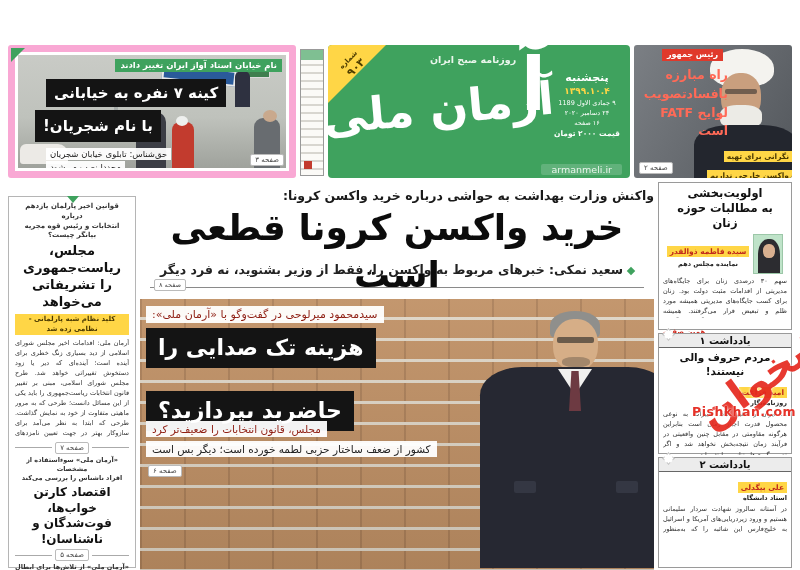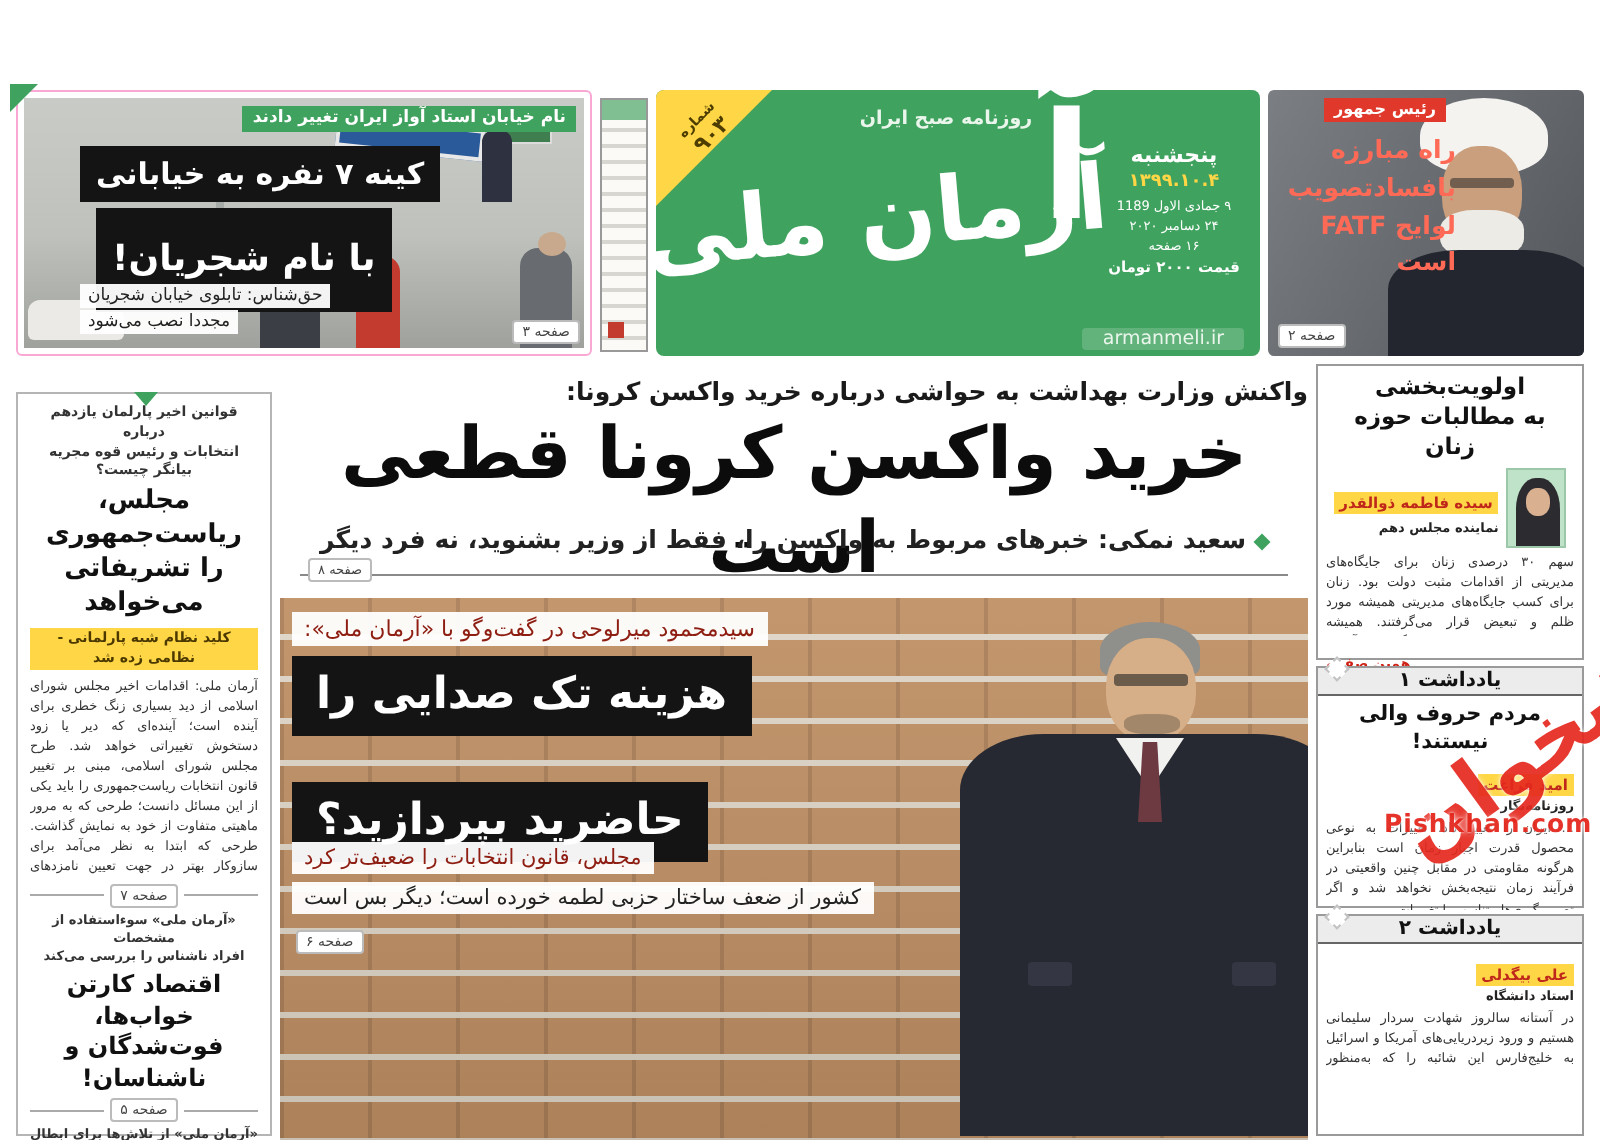--- a/index.html
+++ b/index.html
@@ -1,19 +1,19 @@
 <!DOCTYPE html>
 <html lang="fa"><head>
 <meta charset="utf-8">
 <style>
   *{box-sizing:border-box;margin:0;padding:0}
   body{background:#e9e9e9;font-family:"DejaVu Sans",sans-serif}
   #page{position:relative;width:800px;height:570px;margin:0 auto;background:#fff;direction:rtl;overflow:hidden;outline:1px solid #d5d5d5}
   .abs{position:absolute}
-  .box{background:#fff;border:1px solid #f9a8d4;border-radius:3px}
+  .box{background:#fff;border:7px solid #f9a8d4;border-radius:3px}
   .fit{display:inline-block;width:-moz-fit-content;width:fit-content}
   .blk{display:block}
   .tag{display:inline-block;background:#fff;color:#444;font-size:7px;line-height:10px;padding:0 4px;border:1px solid #bbb;border-radius:2px;white-space:nowrap}
   .redtag{color:#cf2317;font-weight:bold;font-size:7px}
   .greenstrip{background:#3fa25e;color:#fff;font-weight:bold;font-size:8.5px;line-height:13px;padding:0 5px}
   .blackbox{background:#141414;color:#fff;font-weight:bold;white-space:nowrap}
   .whitestrip{background:rgba(255,255,255,.95);color:#222;font-weight:normal;white-space:nowrap}
   .maroon{color:#8e1d12}
   .secbox{position:absolute;background:#fff;border:1px solid #9a9a9a;padding:3px 4px}
   .sechead{position:relative;text-align:center;font-weight:bold;font-size:10px;color:#111;background:#ececec;border-bottom:1px solid #666;padding:1px 4px;margin:-3px -4px 3px -4px}
@@ -44,21 +44,21 @@
       <div class="abs" style="right:98px;bottom:42px;width:12px;height:10px;background:#eef0ee;border-radius:50%"></div>
       <div class="abs" style="right:6px;bottom:0;width:26px;height:50px;background:#686c70;border-radius:9px 9px 0 0"></div>
       <div class="abs" style="right:9px;bottom:46px;width:14px;height:12px;background:#c9a98d;border-radius:50%"></div>
       <div class="abs" style="left:118px;bottom:0;width:30px;height:56px;background:#3c3e45;border-radius:10px 10px 0 0"></div>
       <div class="abs" style="left:124px;bottom:48px;width:18px;height:9px;background:#f2f1ed;border-radius:50%"></div>
       <div class="abs" style="left:127px;bottom:40px;width:12px;height:10px;background:#d3ac89;border-radius:45%"></div>
       <div class="abs" style="left:2px;bottom:4px;width:48px;height:20px;background:#eceae6;border-radius:6px 10px 3px 3px"></div>
 
       <div class="abs greenstrip fit" style="top:4px;right:4px">نام خیابان استاد آواز ایران تغییر دادند</div>
       <div class="abs blackbox fit" style="left:28px;top:24px;font-size:15px;line-height:26px;padding:1px 8px">کینه ۷ نفره به خیابانی</div>
-      <div class="abs blackbox fit" style="left:36px;top:55px;font-size:18px;line-height:26px;padding:13px 8px">با نام شجریان!</div>
+      <div class="abs blackbox fit" style="left:17px;top:55px;font-size:15px;line-height:26px;padding:3px 8px">با نام شجریان!</div>
       <div class="abs whitestrip fit" style="left:28px;top:93px;font-size:8.5px;line-height:12px;padding:0 4px">حق‌شناس: تابلوی خیابان شجریان</div>
       <div class="abs whitestrip fit" style="left:28px;top:106px;font-size:8.5px;line-height:12px;padding:0 4px">مجددا نصب می‌شود</div>
       <span class="abs tag" style="right:2px;bottom:2px">صفحه ۳</span>
     </div>
   </div>
 
   <div class="abs" style="left:300px;top:49px;width:24px;height:127px;border:1px solid #999;background:#fbfaf7;background-image:repeating-linear-gradient(to bottom,transparent 0 6px,#d8d6d0 6px 8px)">
     <div class="abs" style="left:0;top:0;width:100%;height:10px;background:#7fbf92"></div>
     <div class="abs" style="left:3px;bottom:6px;width:8px;height:8px;background:#c23b2e"></div>
   </div>
@@ -90,20 +90,24 @@
       <div class="abs" style="left:31px;top:40px;width:32px;height:5px;background:rgba(40,40,40,.55);border-radius:2px"></div>
       <div class="abs" style="left:26px;top:56px;width:42px;height:24px;background:#ecebe6;border-radius:40%"></div>
       <div class="abs" style="left:0;top:76px;width:104px;height:58px;background:#23262e;border-radius:34% 34% 0 0"></div>
     </div>
     <span class="abs fit" style="left:28px;top:4px;background:#e0392b;color:#fff;font-size:8px;font-weight:bold;line-height:12px;padding:0 5px">رئیس جمهور</span>
     <div class="abs" style="left:6px;top:21px;width:88px;text-align:right;color:#ff6a57;font-weight:bold;font-size:12.5px;line-height:1.5">
       <span class="blk">راه مبارزه</span>
       <span class="blk">بافسادتصویب</span>
       <span class="blk" style="direction:rtl">لوایح FATF</span>
       <span class="blk">است</span>
+    </div>
+    <div class="abs" style="left:4px;top:99px;text-align:right">
+      <span class="yhl fit blk" style="font-size:7.5px">نگرانی برای تهیه</span>
+      <span class="yhl fit blk" style="font-size:7.5px;margin-top:1px">واکسن خارجی نداریم</span>
     </div>
     <span class="abs tag" style="left:5px;bottom:4px">صفحه ۲</span>
   </div>
 
   <div class="abs" style="left:140px;top:183px;width:514px;height:114px">
     <div class="abs" style="top:5px;width:100%;font-size:12.5px;font-weight:bold;color:#1a1a1a">واکنش وزارت بهداشت به حواشی درباره خرید واکسن کرونا:</div>
     <div class="abs" style="top:22px;width:100%;text-align:center;font-size:36px;font-weight:bold;color:#0c0c0c;line-height:1.3">خرید واکسن کرونا قطعی است</div>
     <div class="abs" style="top:76px;width:100%;text-align:center">
       <span style="display:inline-block;width:6px;height:6px;background:#3fa25e;transform:rotate(45deg);margin-left:5px"></span><span style="font-size:12.5px;font-weight:bold;color:#222">سعید نمکی: خبرهای مربوط به واکسن را، فقط از وزیر بشنوید، نه فرد دیگر</span>
     </div>
@@ -138,21 +142,21 @@
   <div class="secbox" style="left:658px;top:182px;width:134px;height:148px">
     <div class="stitle" style="font-size:11.5px">
       <span class="blk">اولویت‌بخشی</span>
       <span class="blk">به مطالبات حوزه زنان</span>
     </div>
     <div style="display:flex;justify-content:center;align-items:center;gap:4px;margin-top:3px">
       <div style="width:30px;height:40px;background:#bfe3c9;position:relative;border:1px solid #9cc7a8;flex:0 0 auto">
         <div class="abs" style="left:4px;top:4px;width:22px;height:34px;background:#2c2c30;border-radius:45% 45% 0 0"></div>
         <div class="abs" style="left:9px;top:9px;width:12px;height:14px;background:#d9b090;border-radius:45%"></div>
       </div>
-      <div style="text-align:right">
+      <div style="text-align:center">
         <span class="yname">سیده فاطمه ذوالقدر</span>
         <span class="blk yrole" style="margin-top:2px">نماینده مجلس دهم</span>
       </div>
     </div>
     <div class="sbody" style="max-height:42px">سهم ۳۰ درصدی زنان برای جایگاه‌های مدیریتی از اقدامات مثبت دولت بود. زنان برای کسب جایگاه‌های مدیریتی همیشه مورد ظلم و تبعیض قرار می‌گرفتند. همیشه می‌دیدیم که اولویت کسب جایگاه‌ها به آقایان داده می‌شد. در مجلس دهم این مساله به‌عنوان مطالبه‌ای...</div>
     <div style="text-align:left;margin-top:1px"><span class="redtag">همین صفحه</span></div>
   </div>
 
   <div class="secbox" style="left:658px;top:333px;width:134px;height:121px">
     <div class="sechead"><span class="notch"></span><span>یادداشت ۱</span></div>

